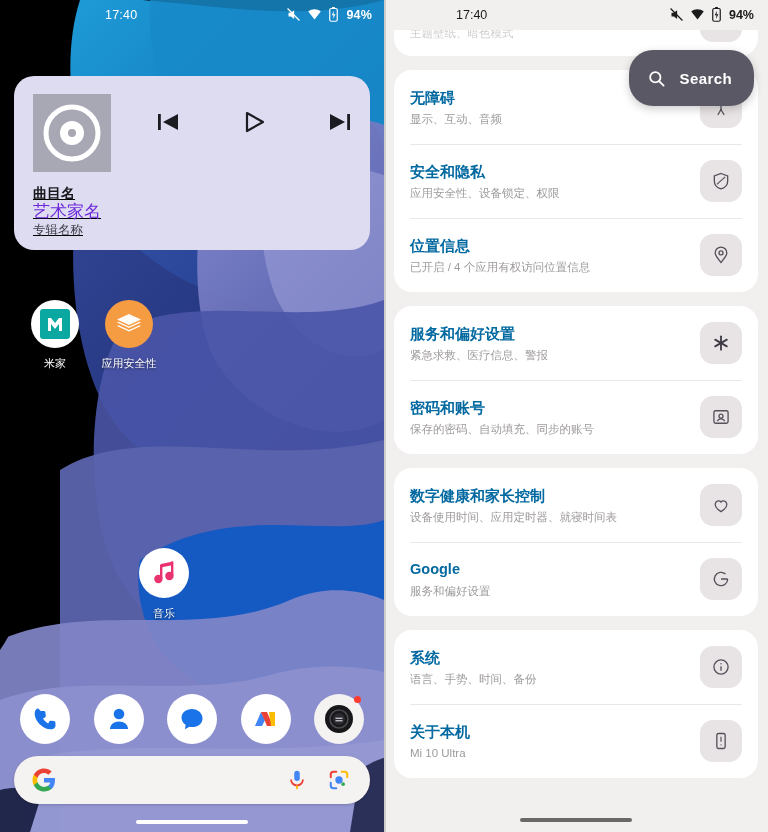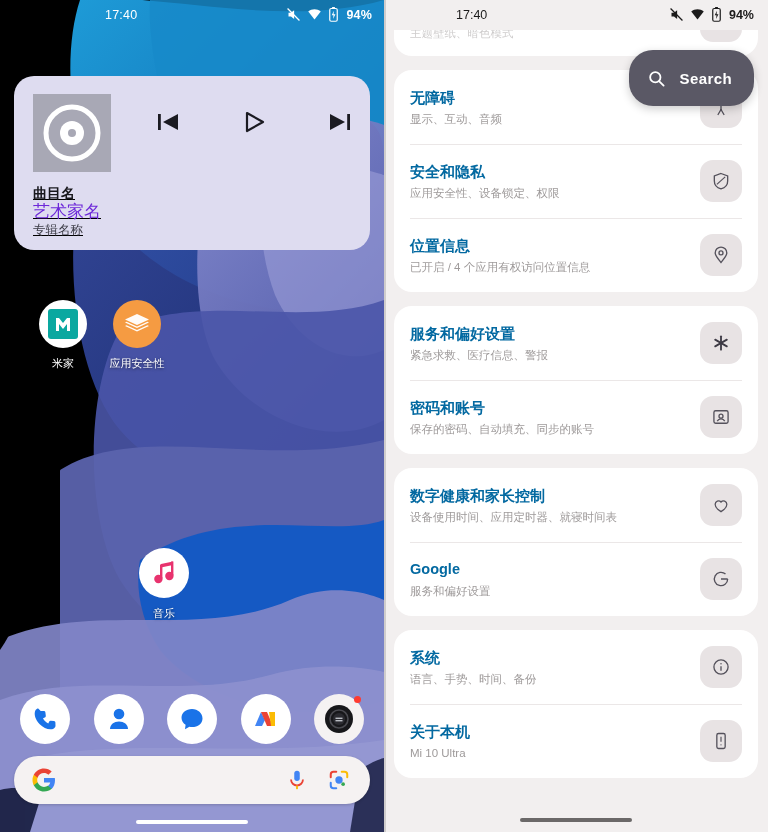--- a/index.html
+++ b/index.html
@@ -49,21 +49,21 @@
     position:absolute; left: 140px; top: 32px;
     width: 200px; display:flex; align-items:center; justify-content: space-between;
   }
   .mw-btn { cursor:pointer; }
   .mw-meta { position:absolute; left: 19px; top: 108px; text-decoration: underline; }
   .mw-title { font-size: 14px; font-weight: 700; color: #17171c; line-height: 19px; }
   .mw-artist { font-size: 17px; color: #6d28d9; line-height: 18px; }
   .mw-album { font-size: 12.5px; color: #3b3b45; line-height: 18px; }
 
   
-  .app-grid { position:absolute; left: 16px; top: 300px; width: 441px; z-index: 10; }
+  .app-grid { position:absolute; left: 8px; top: 300px; width: 441px; z-index: 10; }
   .app-row { display: flex; padding-left: 10px; }
   .app-cell { width: 74px; display:flex; flex-direction:column; align-items:center; }
   .app-icon {
     width: 48px; height: 48px; border-radius: 50%;
     display:flex; align-items:center; justify-content:center;
     overflow:hidden; position:relative;
   }
   .app-label {
     margin-top: 8px; font-size: 11px; color:#fff; text-align:center;
     text-shadow: 0 1px 3px rgba(0,0,0,.6); white-space:nowrap;

